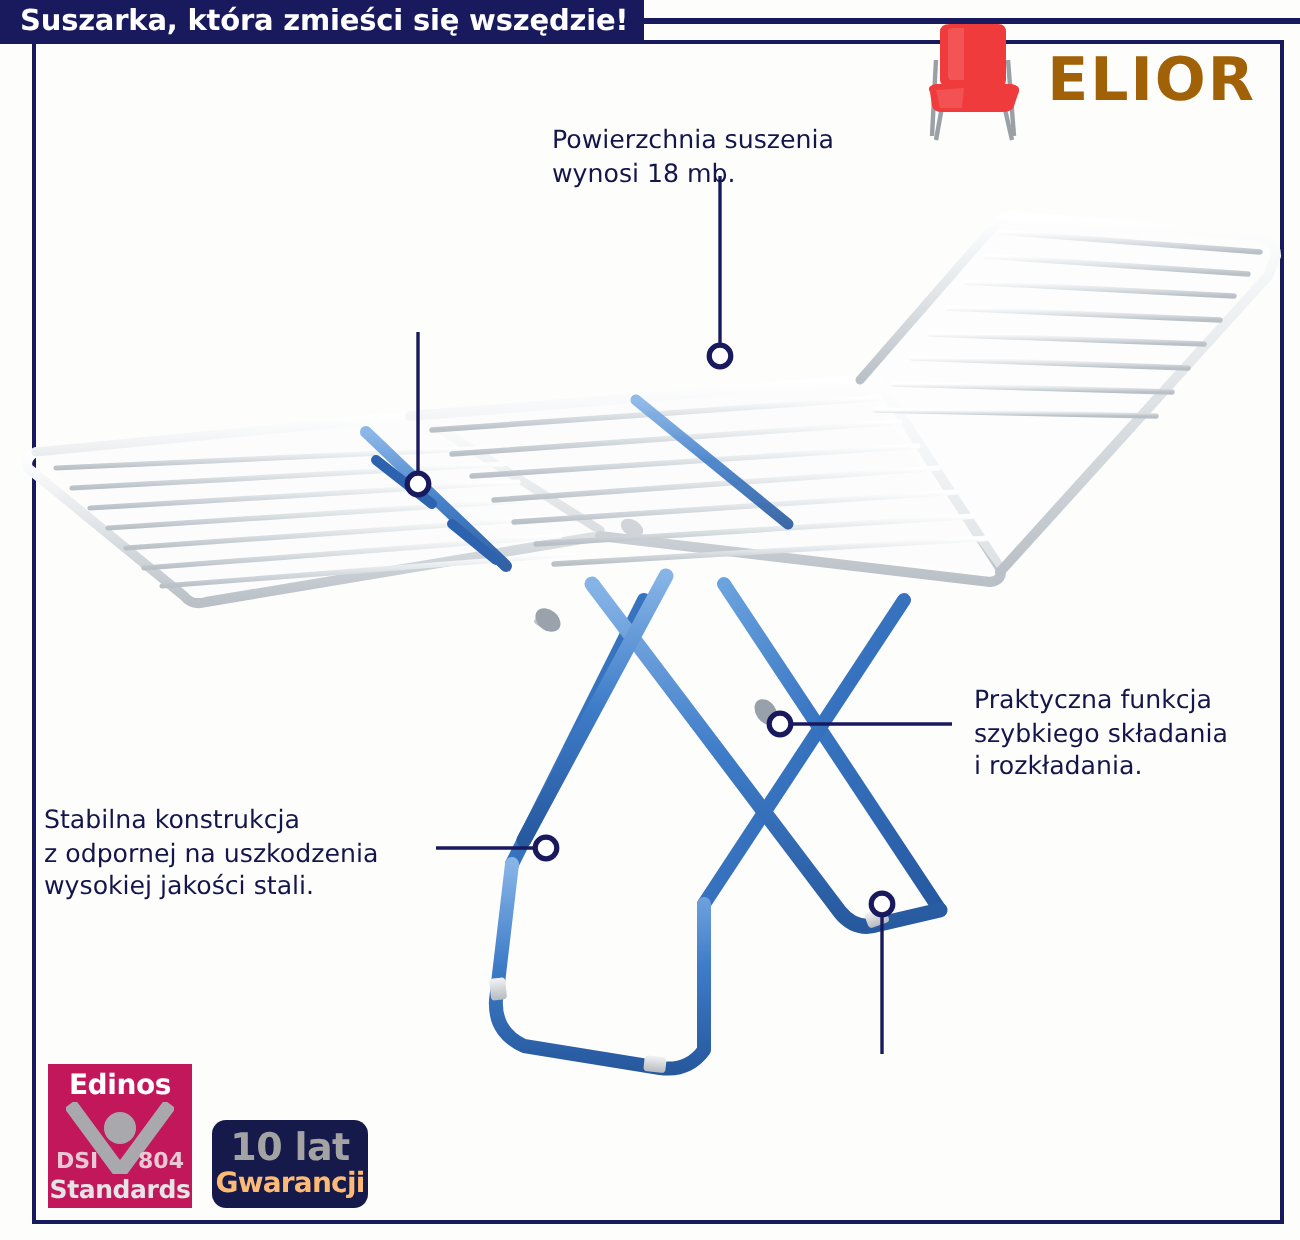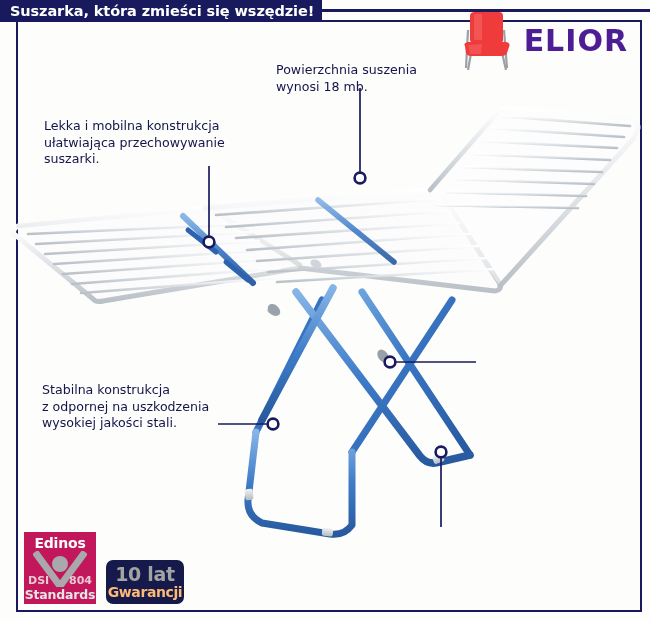--- a/index.html
+++ b/index.html
@@ -41,21 +41,21 @@
     position:absolute;left:0;top:9px;right:0;height:3px;
     background:#191a5e;z-index:5;
   }
   
   .logo{
     position:absolute;right:22px;top:10px;
     display:flex;align-items:center;gap:8px;z-index:7;
   }
   .logo-chair{width:58px;height:62px;display:block;}
   .logo-word{
-    font-size:30px;font-weight:bold;color:#4c1d95;
+    font-size:30px;font-weight:bold;color:#a16207;
     letter-spacing:1px;line-height:1;
   }
   
   .callout{
     position:absolute;
     color:#14154a;
     font-size:12.6px;
     font-weight:normal;
     line-height:1.33;
     white-space:pre-line;
@@ -231,26 +231,26 @@
       <path d="M16,5 Q16,4 19,4 L24,4 L24,30 L17,30 Q16,29 16,28 Z" fill="#f56a6a" opacity="0.55"></path>
       <path d="M7,36 Q5,33 10,32 L48,32 Q53,33 51,37 L49,43 Q48,46 43,46 L13,46 Q9,46 8,43 Z" fill="#ef3b3b"></path>
       <path d="M10,35 L24,34 L23,44 L12,44 Z" fill="#f56a6a" opacity="0.5"></path>
     </svg>
     <div class="logo-word">ELIOR</div>
   </div>
 
   <div class="callout" style="left:276px;top:62px;">Powierzchnia suszenia
 wynosi 18 mb.</div>
 
-  <div class="callout" style="left:44px;top:118px;">Lekka i mobilna konstrukcja
-ułatwiająca przechowywanie
-suszarki.</div>
-
-
-  <div class="callout" style="left:22px;top:382px;margin-left:20px;">Stabilna konstrukcja
+
+  <div class="callout" style="left:487px;top:342px;">Praktyczna funkcja
+szybkiego składania
+i rozkładania.</div>
+
+  <div class="callout" style="left:22px;top:402px;">Stabilna konstrukcja
 z odpornej na uszkodzenia
 wysokiej jakości stali.</div>
 
 
   <div class="badges">
 
     <div class="edinos">
       <div class="edinos-top">Edinos</div>
       <svg class="edinos-mark" viewBox="0 0 54 36">
         <path d="M2,1 L27,35 L52,1" fill="none" stroke="#a9a9ad" stroke-width="7" stroke-linejoin="round"></path>

